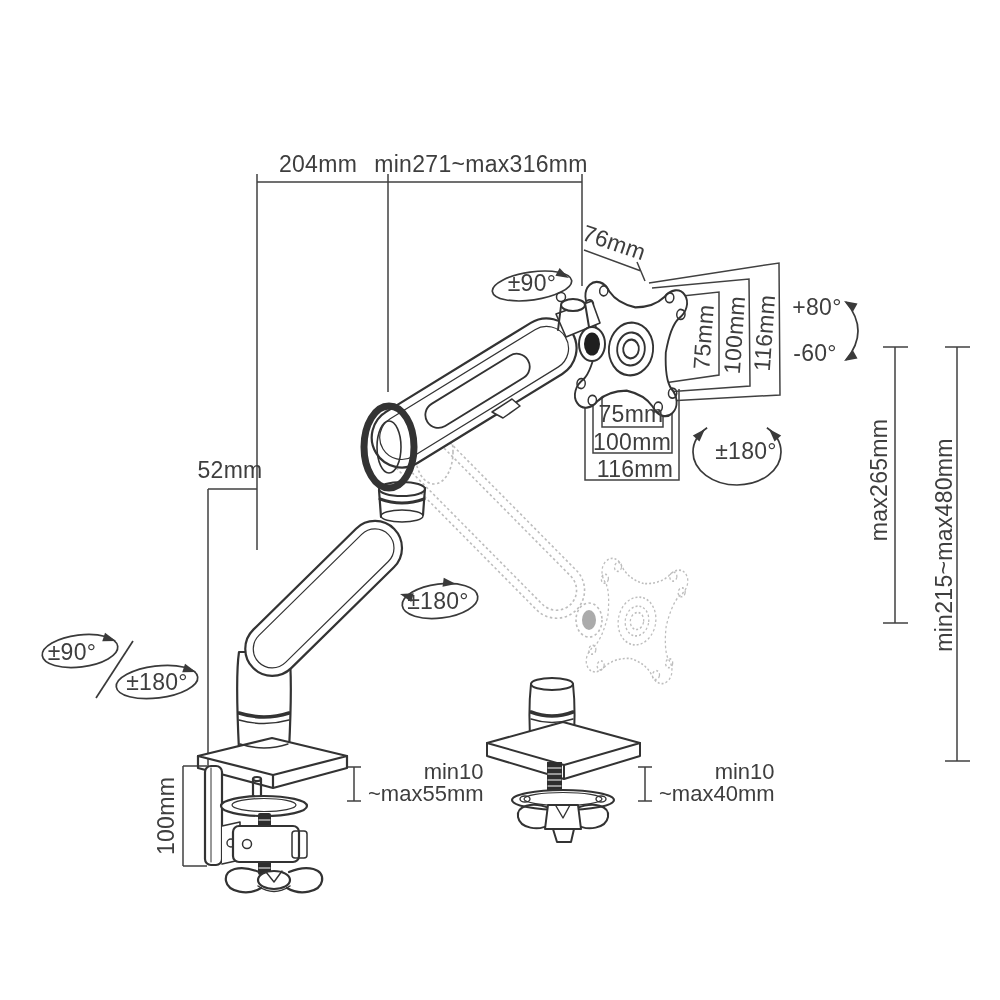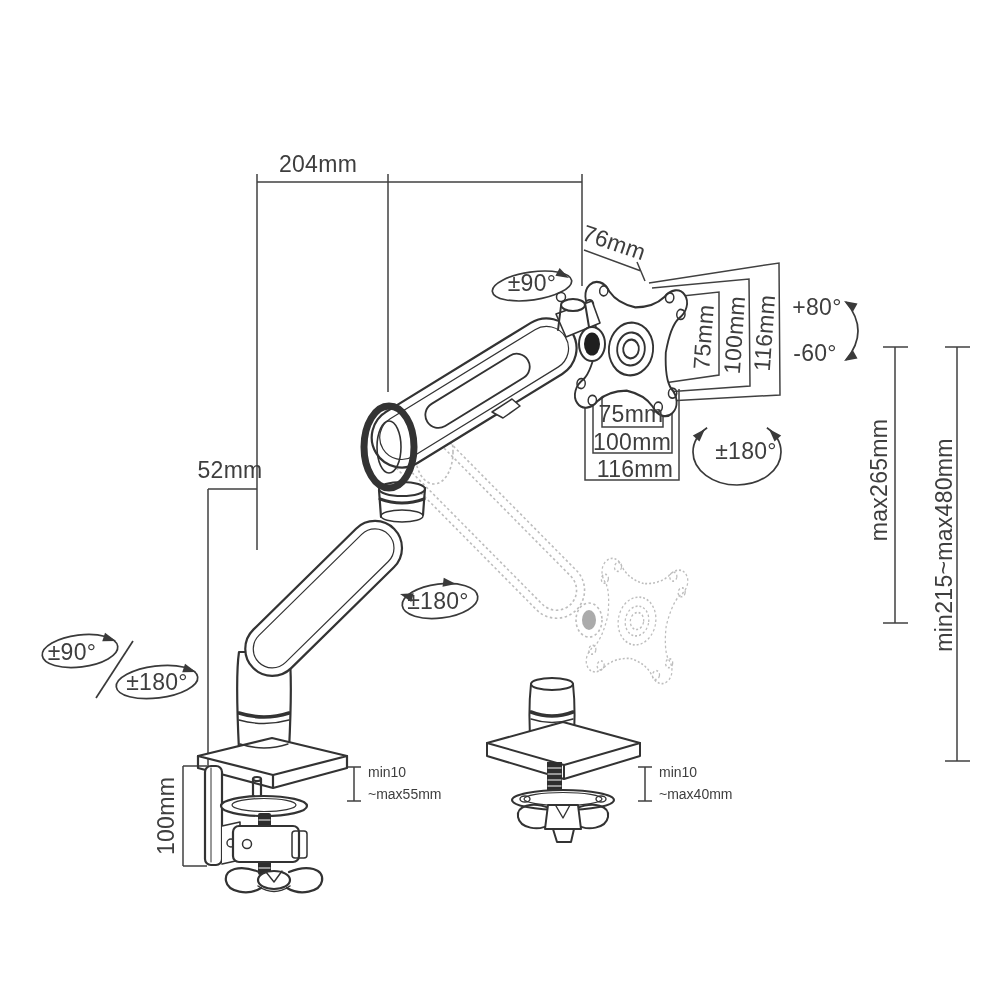--- a/index.html
+++ b/index.html
@@ -1,24 +1,24 @@
 <!DOCTYPE html>
 <html><head>
 <meta charset="utf-8">
 <style>
   html,body{margin:0;padding:0;background:#fff;}
   .canvas{position:relative;width:1000px;height:1000px;background:#fff;overflow:hidden;
-          font-family:"Liberation Sans",sans-serif;}
+          font-family:"Liberation Sans",sans-serif;text-align:right;}
   .canvas svg{position:absolute;left:0;top:0;}
   .lbl{position:absolute;font-size:23px;color:#3e3e3e;white-space:nowrap;
        transform:translate(-50%,-50%);letter-spacing:.3px;}
   .r90{transform:translate(-50%,-50%) rotate(-90deg);}
   .r86{transform:translate(-50%,-50%) rotate(-86deg);}
   .r19{transform:translate(-50%,-50%) rotate(19deg);}
-  .lbl2{position:absolute;font-size:14px;color:#3e3e3e;line-height:22px;white-space:nowrap;}
+  .lbl2{position:absolute;font-size:22px;color:#3e3e3e;line-height:22px;white-space:nowrap;}
 </style>
 </head>
 <body>
 
 <div class="canvas">
 
 <svg width="1000" height="1000" viewBox="0 0 1000 1000">
 
   <g stroke="#414141" stroke-width="1.5" fill="none">
     <path d="M257,174 V550"></path>
@@ -182,20 +182,21 @@
       <ellipse cx="573" cy="305" rx="12" ry="6" fill="#fff"></ellipse>
       <path d="M561,306 L558,330 M585,303 L589,327"></path>
       <circle cx="561" cy="297" r="4.5" stroke-width="1.5"></circle>
       <ellipse cx="592" cy="344" rx="13" ry="17" fill="#fff"></ellipse>
       <ellipse cx="592" cy="344" rx="8" ry="11.5" fill="#1f1f1f" stroke="none"></ellipse>
     </g>
   </g>
 </svg>
 
 <div class="lbl" style="left:318px;top:164px">204mm</div>
+<div class="lbl" style="left:481px;top:164px">min271~max316mm</div>
 <div class="lbl r19" style="left:614px;top:243px">76mm</div>
 <div class="lbl" style="left:532px;top:283px">±90°</div>
 
 <div class="lbl r86" style="left:704px;top:337px">75mm</div>
 <div class="lbl r86" style="left:735px;top:335px">100mm</div>
 <div class="lbl r86" style="left:765px;top:333px">116mm</div>
 
 <div class="lbl" style="left:631px;top:414px">75mm</div>
 <div class="lbl" style="left:632px;top:442px">100mm</div>
 <div class="lbl" style="left:635px;top:469px">116mm</div>

